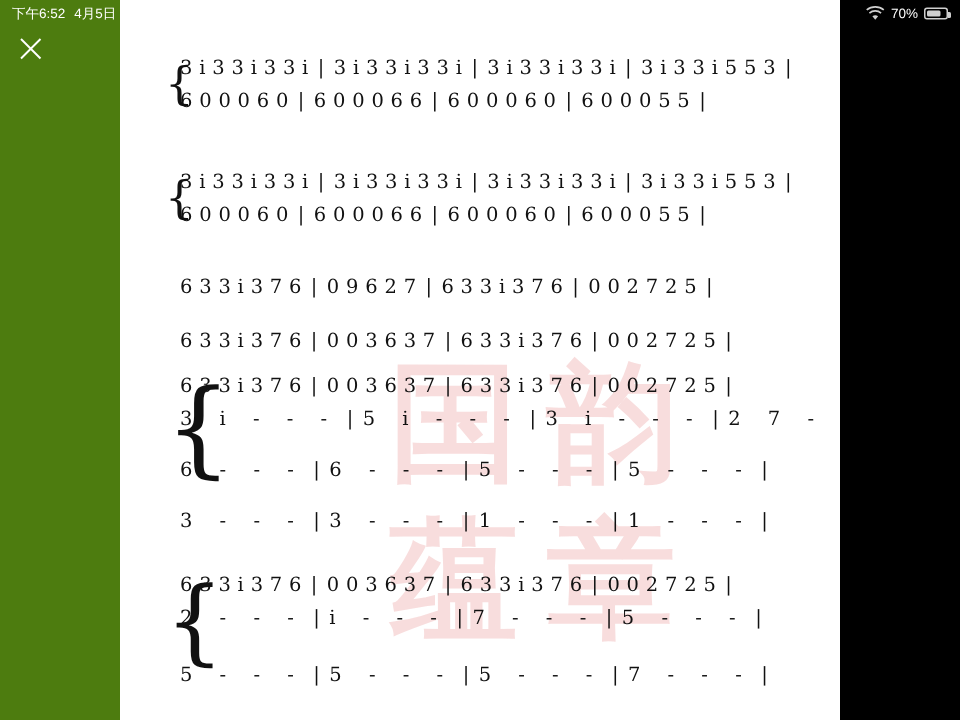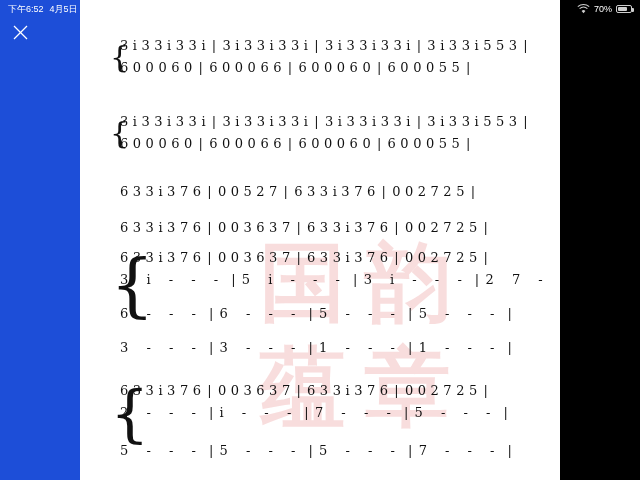--- a/index.html
+++ b/index.html
@@ -10,21 +10,21 @@
   body {
     width: 640px;
     height: 480px;
     overflow: hidden;
     font-family: "Liberation Sans", sans-serif;
   }
   #app {
     position: relative;
     width: 524px;
     height: 480px;
-    background: #1d4ed8;
+    background: #4d7c0f;
   }
 
   
   .statusbar {
     position: absolute;
     top: 0; left: 0;
     width: 640px;
     height: 18px;
     color: #ffffff;
     font-size: 9px;
@@ -261,21 +261,21 @@
           <span class="bar">|</span>
           <span>6 0 0   0 5 5</span>
           <span class="bar">|</span>
         </div>
       </div>
 
       <div class="sys" style="top:184px;">
         <div class="line">
           <span>6 3 3 i 3 7 6</span>
           <span class="bar">|</span>
-          <span>0   0 5 2 7</span>
+          <span>0   9 6 2 7</span>
           <span class="bar">|</span>
           <span>6 3 3 i 3 7 6</span>
           <span class="bar">|</span>
           <span>0   0 2 7 2 5</span>
           <span class="bar">|</span>
         </div>
       </div>
 
       <div class="sys" style="top:220px;">
         <div class="line">

